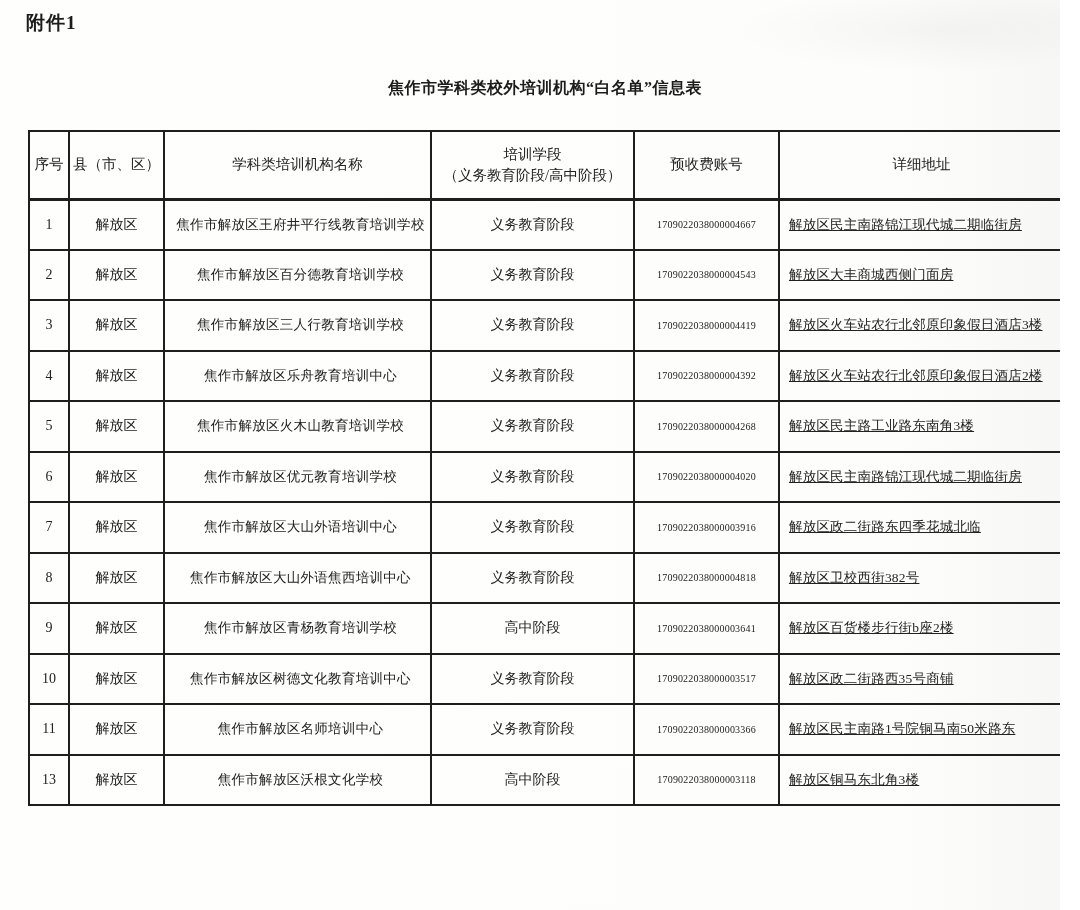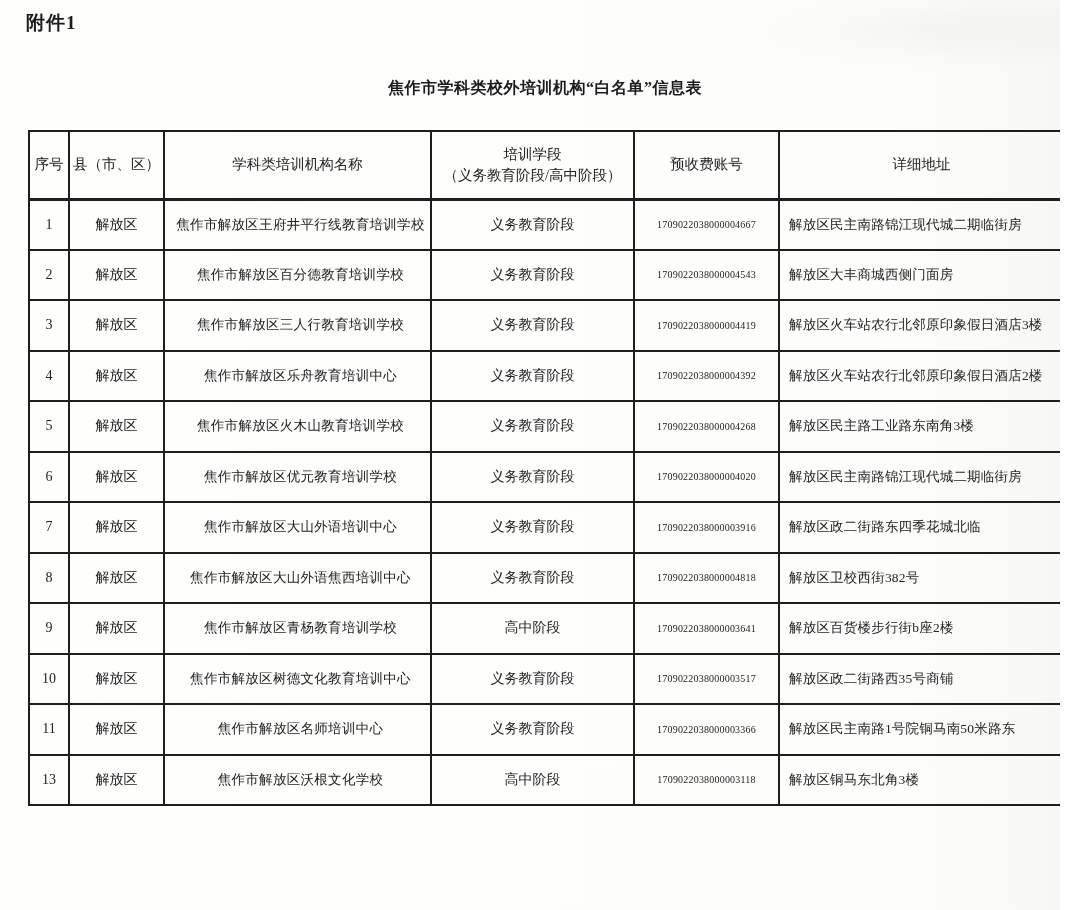--- a/index.html
+++ b/index.html
@@ -72,20 +72,21 @@
     padding-right: 4px;
     font-size: 13.5px;
     letter-spacing: 0.3px;
   }
   table.whitelist tbody td.cell-addr {
     text-align: left;
     padding-left: 9px;
     padding-right: 4px;
     font-size: 13.5px;
     letter-spacing: 0.2px;
+    text-decoration: underline;
   }
   table.whitelist tbody td.cell-acct {
     font-size: 10px;
     letter-spacing: 0.2px;
     padding: 4px;
     border-radius: 12px;
   }
   table.whitelist tbody td.cell-idx { font-size: 14px; }
 </style>
 </head>

